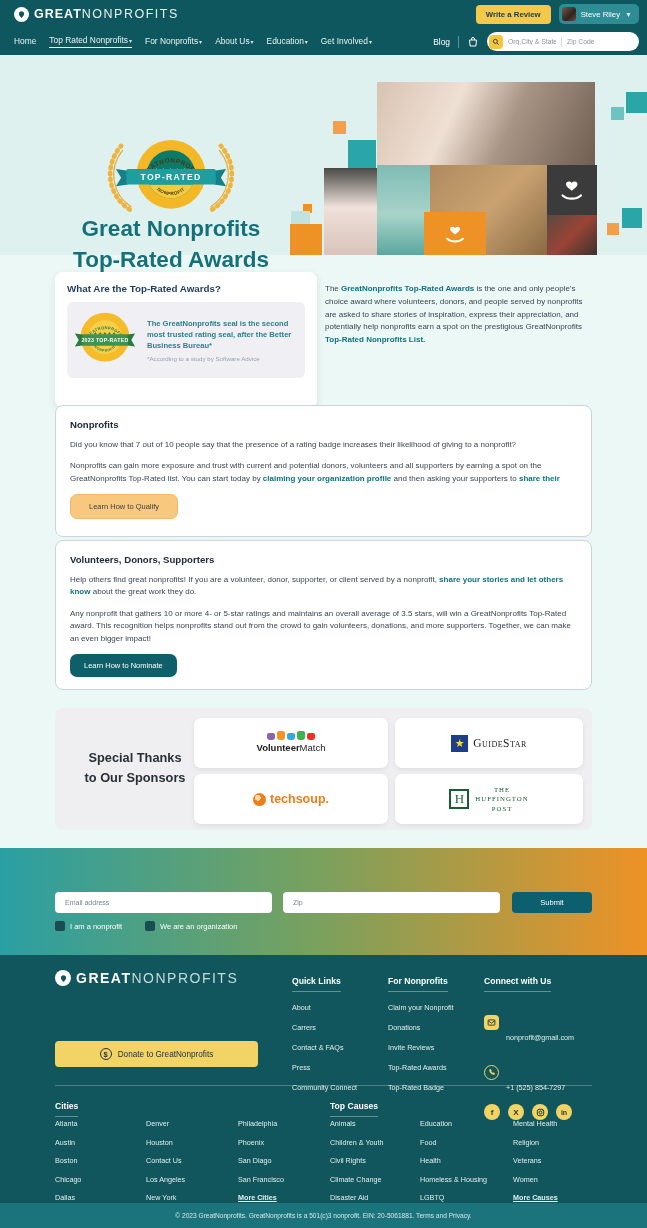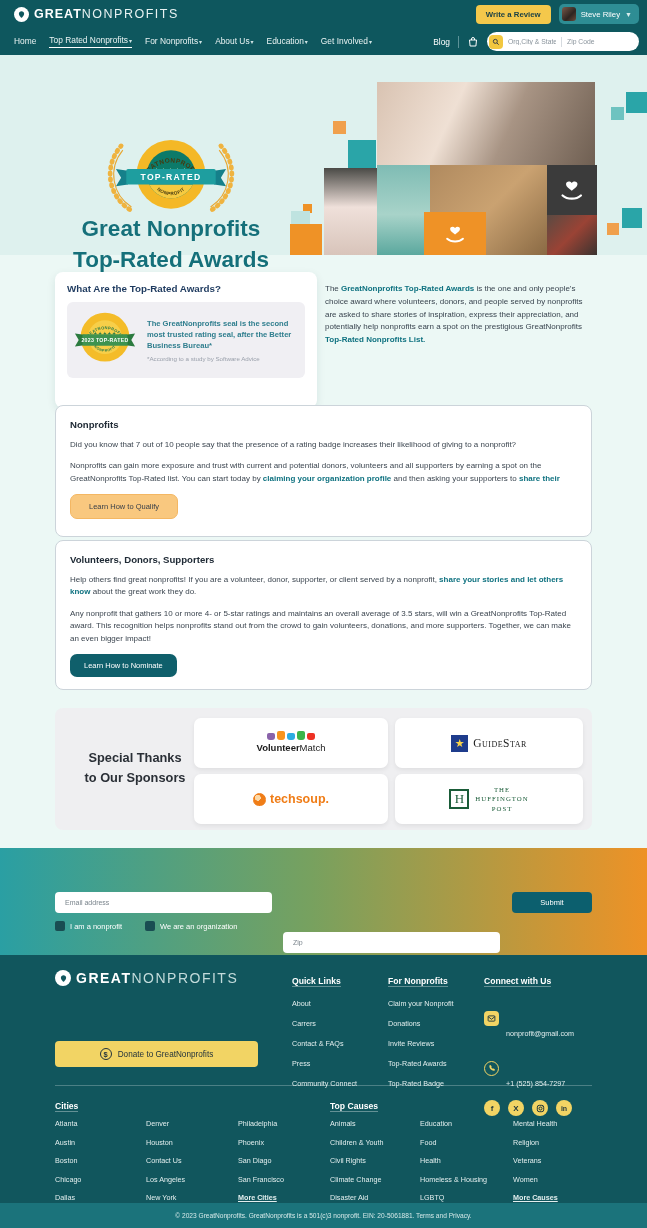--- a/index.html
+++ b/index.html
@@ -94,21 +94,21 @@
 
   
   .footer { left:0; top:955px; width:647px; height:248px; background:#11565d; }
   .f-logo { position:absolute; left:55px; top:15px; display:flex; align-items:center; gap:5px; }
   .f-logo .logo-circ { width:16px; height:16px; }
   .f-logo-txt { color:#fff; font-size:14px; letter-spacing:1.5px; }
   .f-logo-txt .lt { font-weight:300; color:#c3dbdb; }
   .f-about { position:absolute; left:55px; top:42px; width:250px; font-size:7.4px; color:#d8e8e8; line-height:1.55; }
   .donate { position:absolute; left:55px; top:86px; width:203px; height:26px; background:#f2d464; border:none; border-radius:4px; color:#23333c; font-size:8.2px; display:flex; align-items:center; justify-content:center; gap:6px; cursor:pointer; }
   .dollar-circ { width:12px; height:12px; border:1.2px solid #23333c; border-radius:50%; font-size:7.5px; font-weight:bold; display:flex; align-items:center; justify-content:center; }
-  .f-col-title { font-size:8.6px; font-weight:bold; color:#fff; border-bottom:1px solid rgba(255,255,255,.35); display:inline-block; }
+  .f-col-title { font-size:8.6px; font-weight:bold; color:#fff; padding-bottom:5px; border-bottom:1px solid rgba(255,255,255,.35); display:inline-block; }
   .f-link { font-size:7.2px; color:#e2eeee; margin-top:11px; cursor:pointer; }
   .con-row { display:flex; align-items:center; gap:7px; margin-top:10px; }
   .mail-sq { width:15px; height:15px; background:#f2d464; border-radius:4px; display:flex; align-items:center; justify-content:center; }
   .mail-sq svg { width:9px; height:9px; }
   .ph-circ { width:15px; height:15px; border:1.3px solid #f2d464; border-radius:50%; display:flex; align-items:center; justify-content:center; }
   .ph-circ svg { width:8px; height:8px; }
   .con-txt { font-size:7.2px; color:#e2eeee;margin-top:31px; }
   .socials { display:flex; gap:8px; margin-top:12px; }
   .soc { width:16px; height:16px; background:#f2d464; border-radius:50%; color:#1d343b; font-size:8px; font-weight:bold; display:flex; align-items:center; justify-content:center; cursor:pointer; }
   .soc svg { width:9px; height:9px; }
@@ -315,21 +315,21 @@
   <div class="abs news">
     <div class="news-head">
       <span class="news-circ">
         <svg viewBox="0 0 24 24">
             <path fill="#2a9fa3" d="M12 3c-3.9 0-7 3-7 6.8C5 14.9 12 21 12 21s7-6.1 7-11.2C19 6 15.9 3 12 3z"></path>
           </svg>
       </span>
       <span class="news-title">Get the Latest News</span>
     </div>
     <input type="text" style="left: 55px; width: 217px;" placeholder="Email address">
-    <input type="text" style="left: 283px; width: 217px; margin-top: 40px;" placeholder="Zip">
+    <input type="text" style="left: 283px; width: 217px;" placeholder="Zip">
     <button class="news-submit">Submit</button>
     <div class="chk-row" style="left:55px">
       <span class="chk"></span>
       <span class="chk-lab">I am a nonprofit</span>
     </div>
     <div class="chk-row" style="left:145px">
       <span class="chk"></span>
       <span class="chk-lab">We are an organization</span>
     </div>
   </div>

